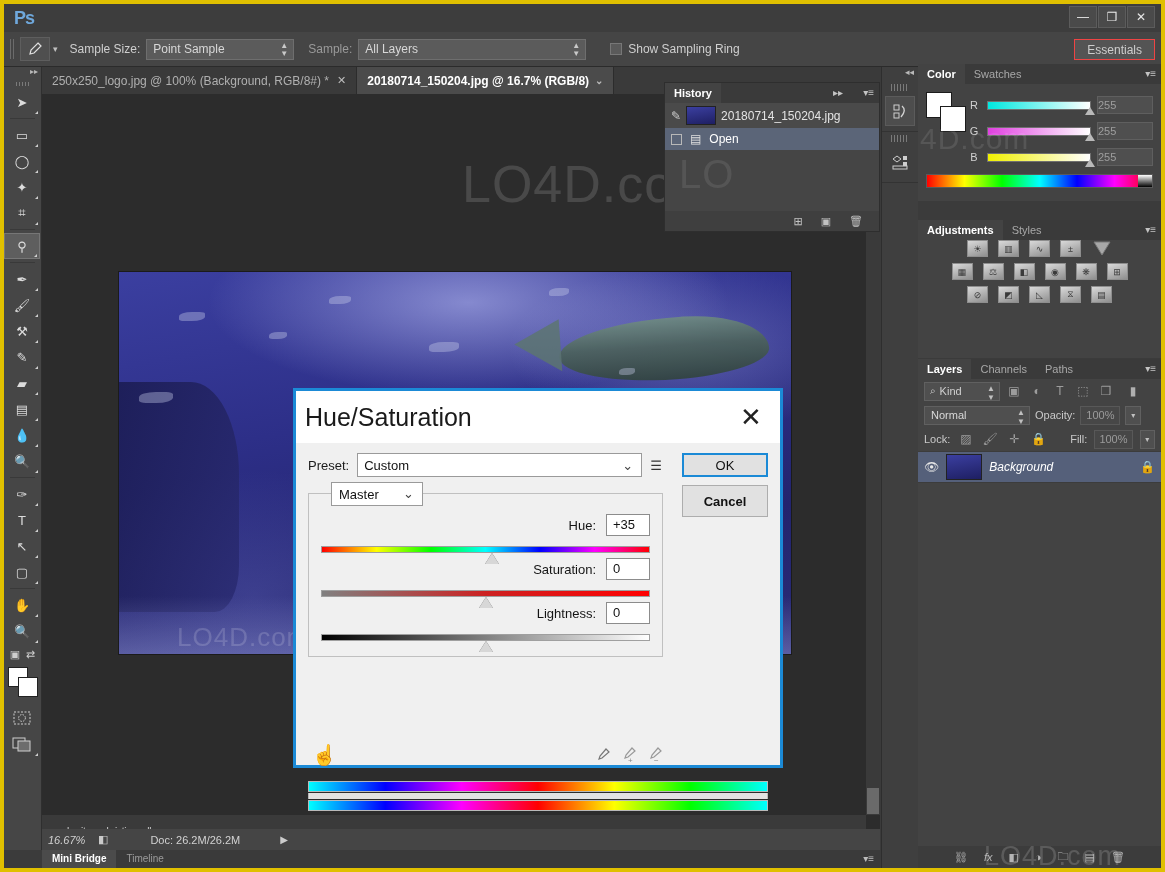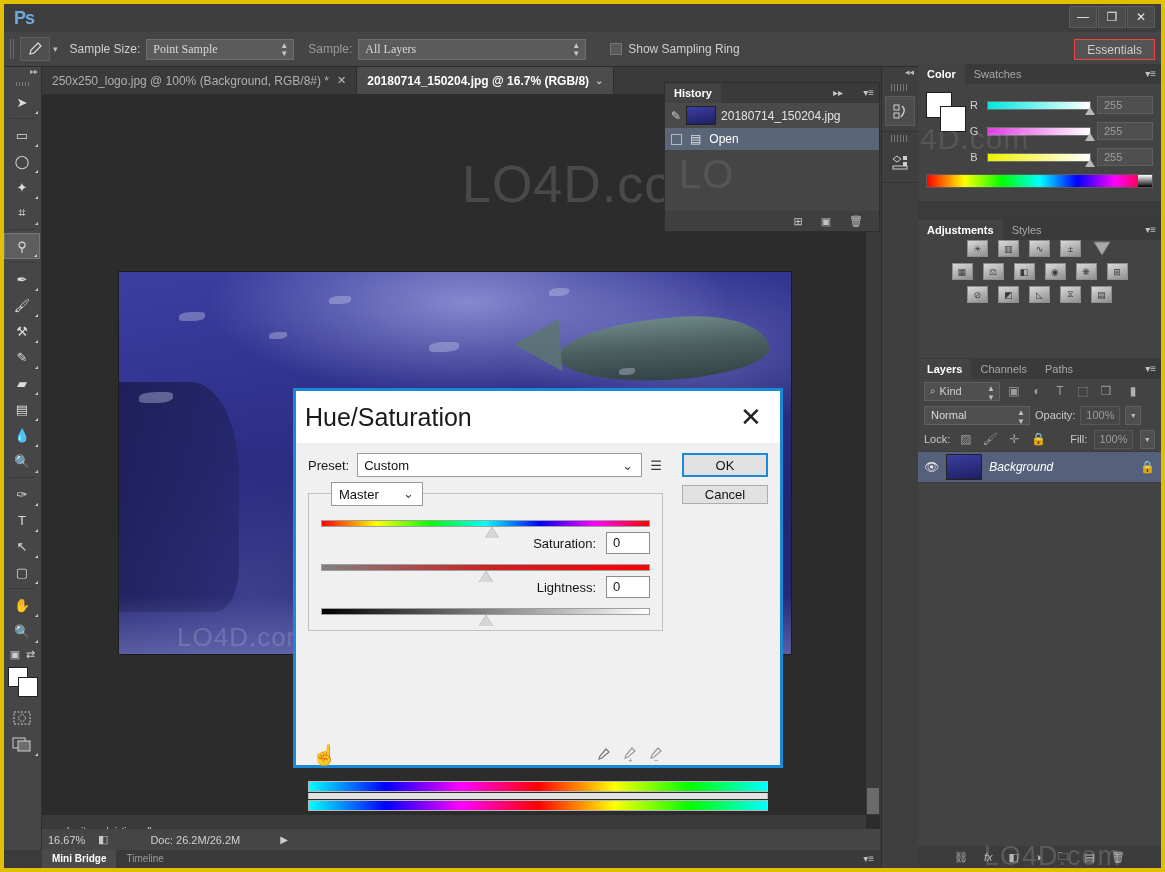--- a/index.html
+++ b/index.html
@@ -41,21 +41,21 @@
     display:flex; align-items:center; padding-left:6px;
   }
   .grip { width:5px; height:20px;
     background:repeating-linear-gradient(to right,#6b6b6b 0 1px,transparent 1px 3px);
     margin-right:5px; }
   .opt-label { color:#cfcfcf; font-size:12px; margin:0 6px 0 4px; white-space:nowrap;}
   .opt-label.dim { color:#9a9a9a; }
   .opt-select {
     height:21px; background:#5b5b5b; border:1px solid #6e6e6e;
     color:#d8d8d8; font-size:12px; display:flex; align-items:center;
-    padding:0 6px; position:relative;font-family:Liberation Serif, serif;
+    padding:0 6px; position:relative;
   }
   .opt-select .arrows {
     position:absolute; right:5px; top:2px; font-size:8px; line-height:8px; color:#c9c9c9;
   }
   .tool-chip {
     width:30px;height:24px;background:#4f4f4f;border:1px solid #5e5e5e;
     display:flex;align-items:center;justify-content:center;
   }
   .checkbox-sm {
     width:12px;height:12px;background:#5a5a5a;border:1px solid #777;margin-right:6px;
@@ -148,21 +148,21 @@
   .wm {
     position:absolute; color:rgba(255,255,255,.13); font-size:34px; letter-spacing:1px;
     pointer-events:none; white-space:nowrap;
   }
 
   
   #statuswrap { position:absolute; left:38px; top:825px; width:838px; height:21px; background:#454545; }
   #statuswrap .sb {
     display:flex; align-items:center; height:21px; font-size:11px; color:#d2d2d2;
   }
-  #statuswrap .zoom-box { width:56px; padding-left:6px; }
+  #statuswrap .zoom-box { width:56px; padding-left:6px;font-style:italic; }
   #statuswrap .doc-box { margin-left:42px; }
   #statuswrap .play { margin-left:40px; color:#cccccc; font-size:10px; }
   #urlwm { position:absolute; left:40px; top:822px; font-size:10px; color:#cfcfcf; letter-spacing:-.2px;}
 
   
   #bottomdock {
     position:absolute; left:38px; top:846px; width:838px; height:18px;
     background:#3a3a3a; display:flex; align-items:center;
   }
   .bd-tab { height:18px; line-height:18px; padding:0 10px; font-size:10px; color:#9b9b9b; }
@@ -207,21 +207,21 @@
   .cp-row { display:flex; align-items:center; height:26px; }
   .cp-ch { width:14px; font-size:11px; color:#d0d0d0; text-align:center; }
   .cp-slider { position:relative; width:104px; height:9px; margin:0 6px; }
   .cp-thumb {
     position:absolute; right:-5px; top:5px; width:0;height:0;
     border-left:5px solid transparent; border-right:5px solid transparent;
     border-bottom:8px solid #b9b9b9;
   }
   .cp-val {
     width:56px; height:18px; background:#4f4f4f; border:1px solid #5f5f5f;
-    color:#9e9e9e; font-size:11px; line-height:16px; padding-left:6px;
+    color:#9e9e9e; font-size:11px; line-height:16px; padding-left:0;
   }
   .cp-spectrum {
     margin:4px 8px 0 8px; height:14px; border:1px solid #5a5a5a;
     background:linear-gradient(to right,#ff0000,#ffff00,#00ff00,#00ffff,#0000ff,#ff00ff,#ff0000);
     position:relative;
   }
   .cp-spectrum .endw { position:absolute; right:0; top:0; width:14px;height:100%;
     background:linear-gradient(to bottom,#ffffff,#000000); }
 
   
@@ -300,23 +300,23 @@
     position:relative;
   }
   .preset-sel .chev { position:absolute; right:8px; top:4px; color:#444; font-size:13px;}
   .preset-ic { font-size:13px; color:#333; letter-spacing:-1px;}
   #btn-ok {
     position:absolute; right:12px; top:10px; width:86px; height:24px;
     background:#e1e1e1; border:2px solid #1b8ad6; font-size:13px; color:#111;
     display:flex; align-items:center; justify-content:center;
   }
   #btn-cancel {
-    position:absolute; right:12px; top:42px; width:86px; height:19px;
+    position:absolute; right:12px; top:42px; width:86px; height:32px;
     background:#e1e1e1; border:1px solid #adadad; font-size:13px; color:#111;
-    display:flex; align-items:center; justify-content:center;
+    display:flex; align-items:center; justify-content:center;font-weight:bold;
   }
   #group {
     margin-top:16px; width:355px; border:1px solid #c0c0c0; padding:16px 12px 14px 12px;
     position:relative;
   }
   #master-sel {
     position:absolute; left:22px; top:-12px; width:92px; height:24px; background:#fff;
     border:1px solid #9a9a9a; font-size:13px; color:#111;
     display:flex; align-items:center; padding-left:7px;
   }
@@ -765,20 +765,24 @@
       </div>
       <div id="btn-ok">OK</div>
       <div id="btn-cancel">Cancel</div>
 
       <div id="group">
         <div id="master-sel">
           <span>Master</span>
           <span class="chev">⌄</span>
         </div>
         <div id="slider-rows">
+            <div class="srow">
+              <span class="slbl">Hue:</span>
+              <span class="sval">+35</span>
+            </div>
             <div class="strack">
               <div class="bar" id="bar-hue"></div>
               <div class="sthumb" style="left: 52%;"></div>
             </div>
             <div class="srow">
               <span class="slbl">Saturation:</span>
               <span class="sval">0</span>
             </div>
             <div class="strack">
               <div class="bar" id="bar-sat"></div>

